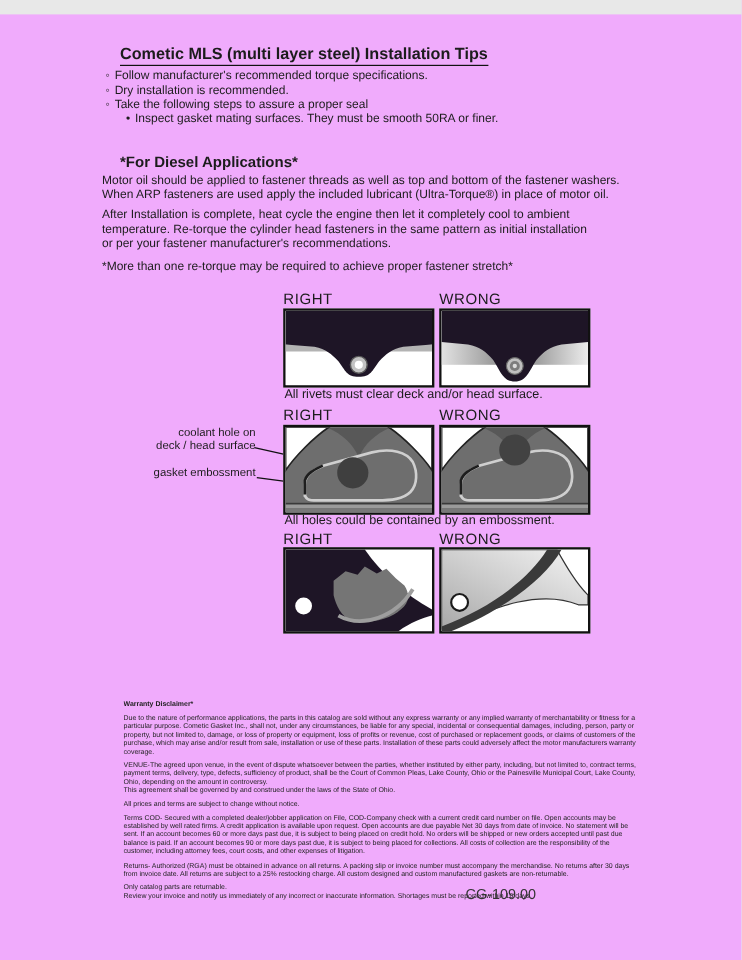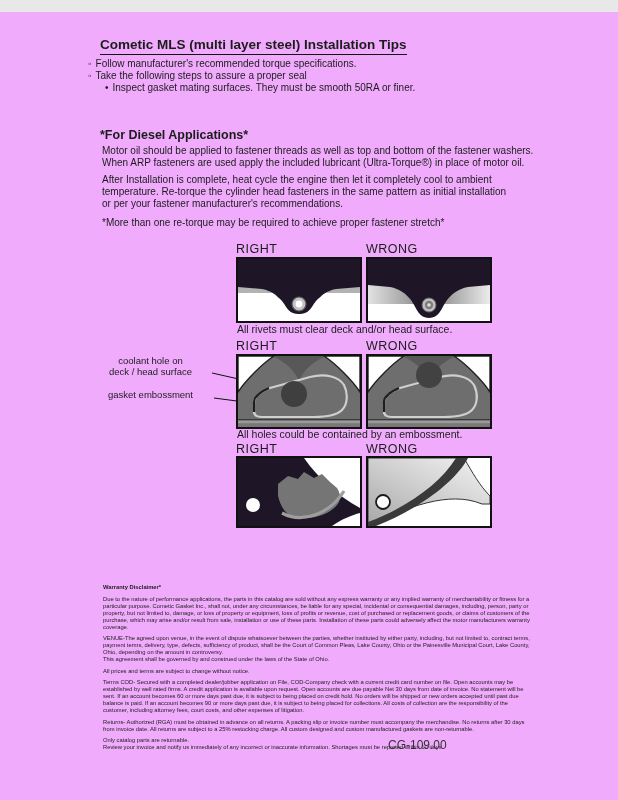--- a/index.html
+++ b/index.html
@@ -11,40 +11,41 @@
   .abs{position:absolute;}
   .doc-title{
     left:100px;top:25px;font-size:13.5px;font-weight:bold;
     border-bottom:1.6px solid #111;padding-bottom:2px;white-space:nowrap;
   }
   .bullets{left:88px;top:46px;font-size:10px;line-height:12px;white-space:nowrap;}
   .b-item::before{content:"\25E6";margin-right:4px;font-size:10px;}
   .sb-item{margin-left:17px;}
   .sb-item::before{content:"\2022";margin-right:4px;font-size:10px;}
   .sec-head{left:100px;top:116px;font-size:12.5px;font-weight:bold;}
-  .body-par{left:102px;font-size:10px;line-height:12px;white-space:pre-line;width:460px;}
+  .body-par{left:85px;font-size:10px;line-height:12px;white-space:pre-line;width:460px;}
   .rw-label{font-size:12.5px;font-weight:normal;text-align:left;width:122px;letter-spacing:.5px;}
   .panel{width:122px;border:2px solid #111;background:#fff;line-height:0;}
   .panel svg{display:block;}
   .caption{font-size:10.5px;line-height:12px;white-space:pre-line;}
-  .anno{font-size:9.5px;line-height:10.5px;text-align:center;width:125px;white-space:pre-line;}
+  .anno{font-size:9.5px;line-height:10.5px;text-align:right;width:125px;white-space:pre-line;}
   .legal{left:103px;top:572px;width:430px;font-size:5.8px;line-height:7px;color:#222;overflow:hidden;}
   .legal .lg-head{font-weight:bold;margin:0 0 4.5px 0;}
   .legal p{margin:0 0 4.5px 0;white-space:pre-line;}
   .footer{left:388px;top:726px;font-size:12px;color:#333;}
 </style>
 </head>
 <body>
 
 <div class="page">
 
   <div class="abs doc-title">Cometic MLS (multi layer steel) Installation Tips</div>
 
   <div class="abs bullets">
     <div class="b-item">Follow manufacturer's recommended torque specifications.</div>
+    <div class="b-item">Dry installation is recommended.</div>
     <div class="b-item">Take the following steps to assure a proper seal</div>
     <div class="b-item sb-item">Inspect gasket mating surfaces.  They must be smooth 50RA or finer.</div>
   </div>
 
   <div class="abs sec-head">*For Diesel Applications*</div>
   <div class="abs body-par" style="top:133px;">Motor oil should be applied to fastener threads as well as top and bottom of the fastener washers.
 When ARP fasteners are used apply the included lubricant (Ultra-Torque®) in place of motor oil.</div>
   <div class="abs body-par" style="top:162px;">After Installation is complete, heat cycle the engine then let it completely cool to ambient
 temperature. Re-torque the cylinder head fasteners in the same pattern as initial installation
 or per your fastener manufacturer's recommendations.</div>

